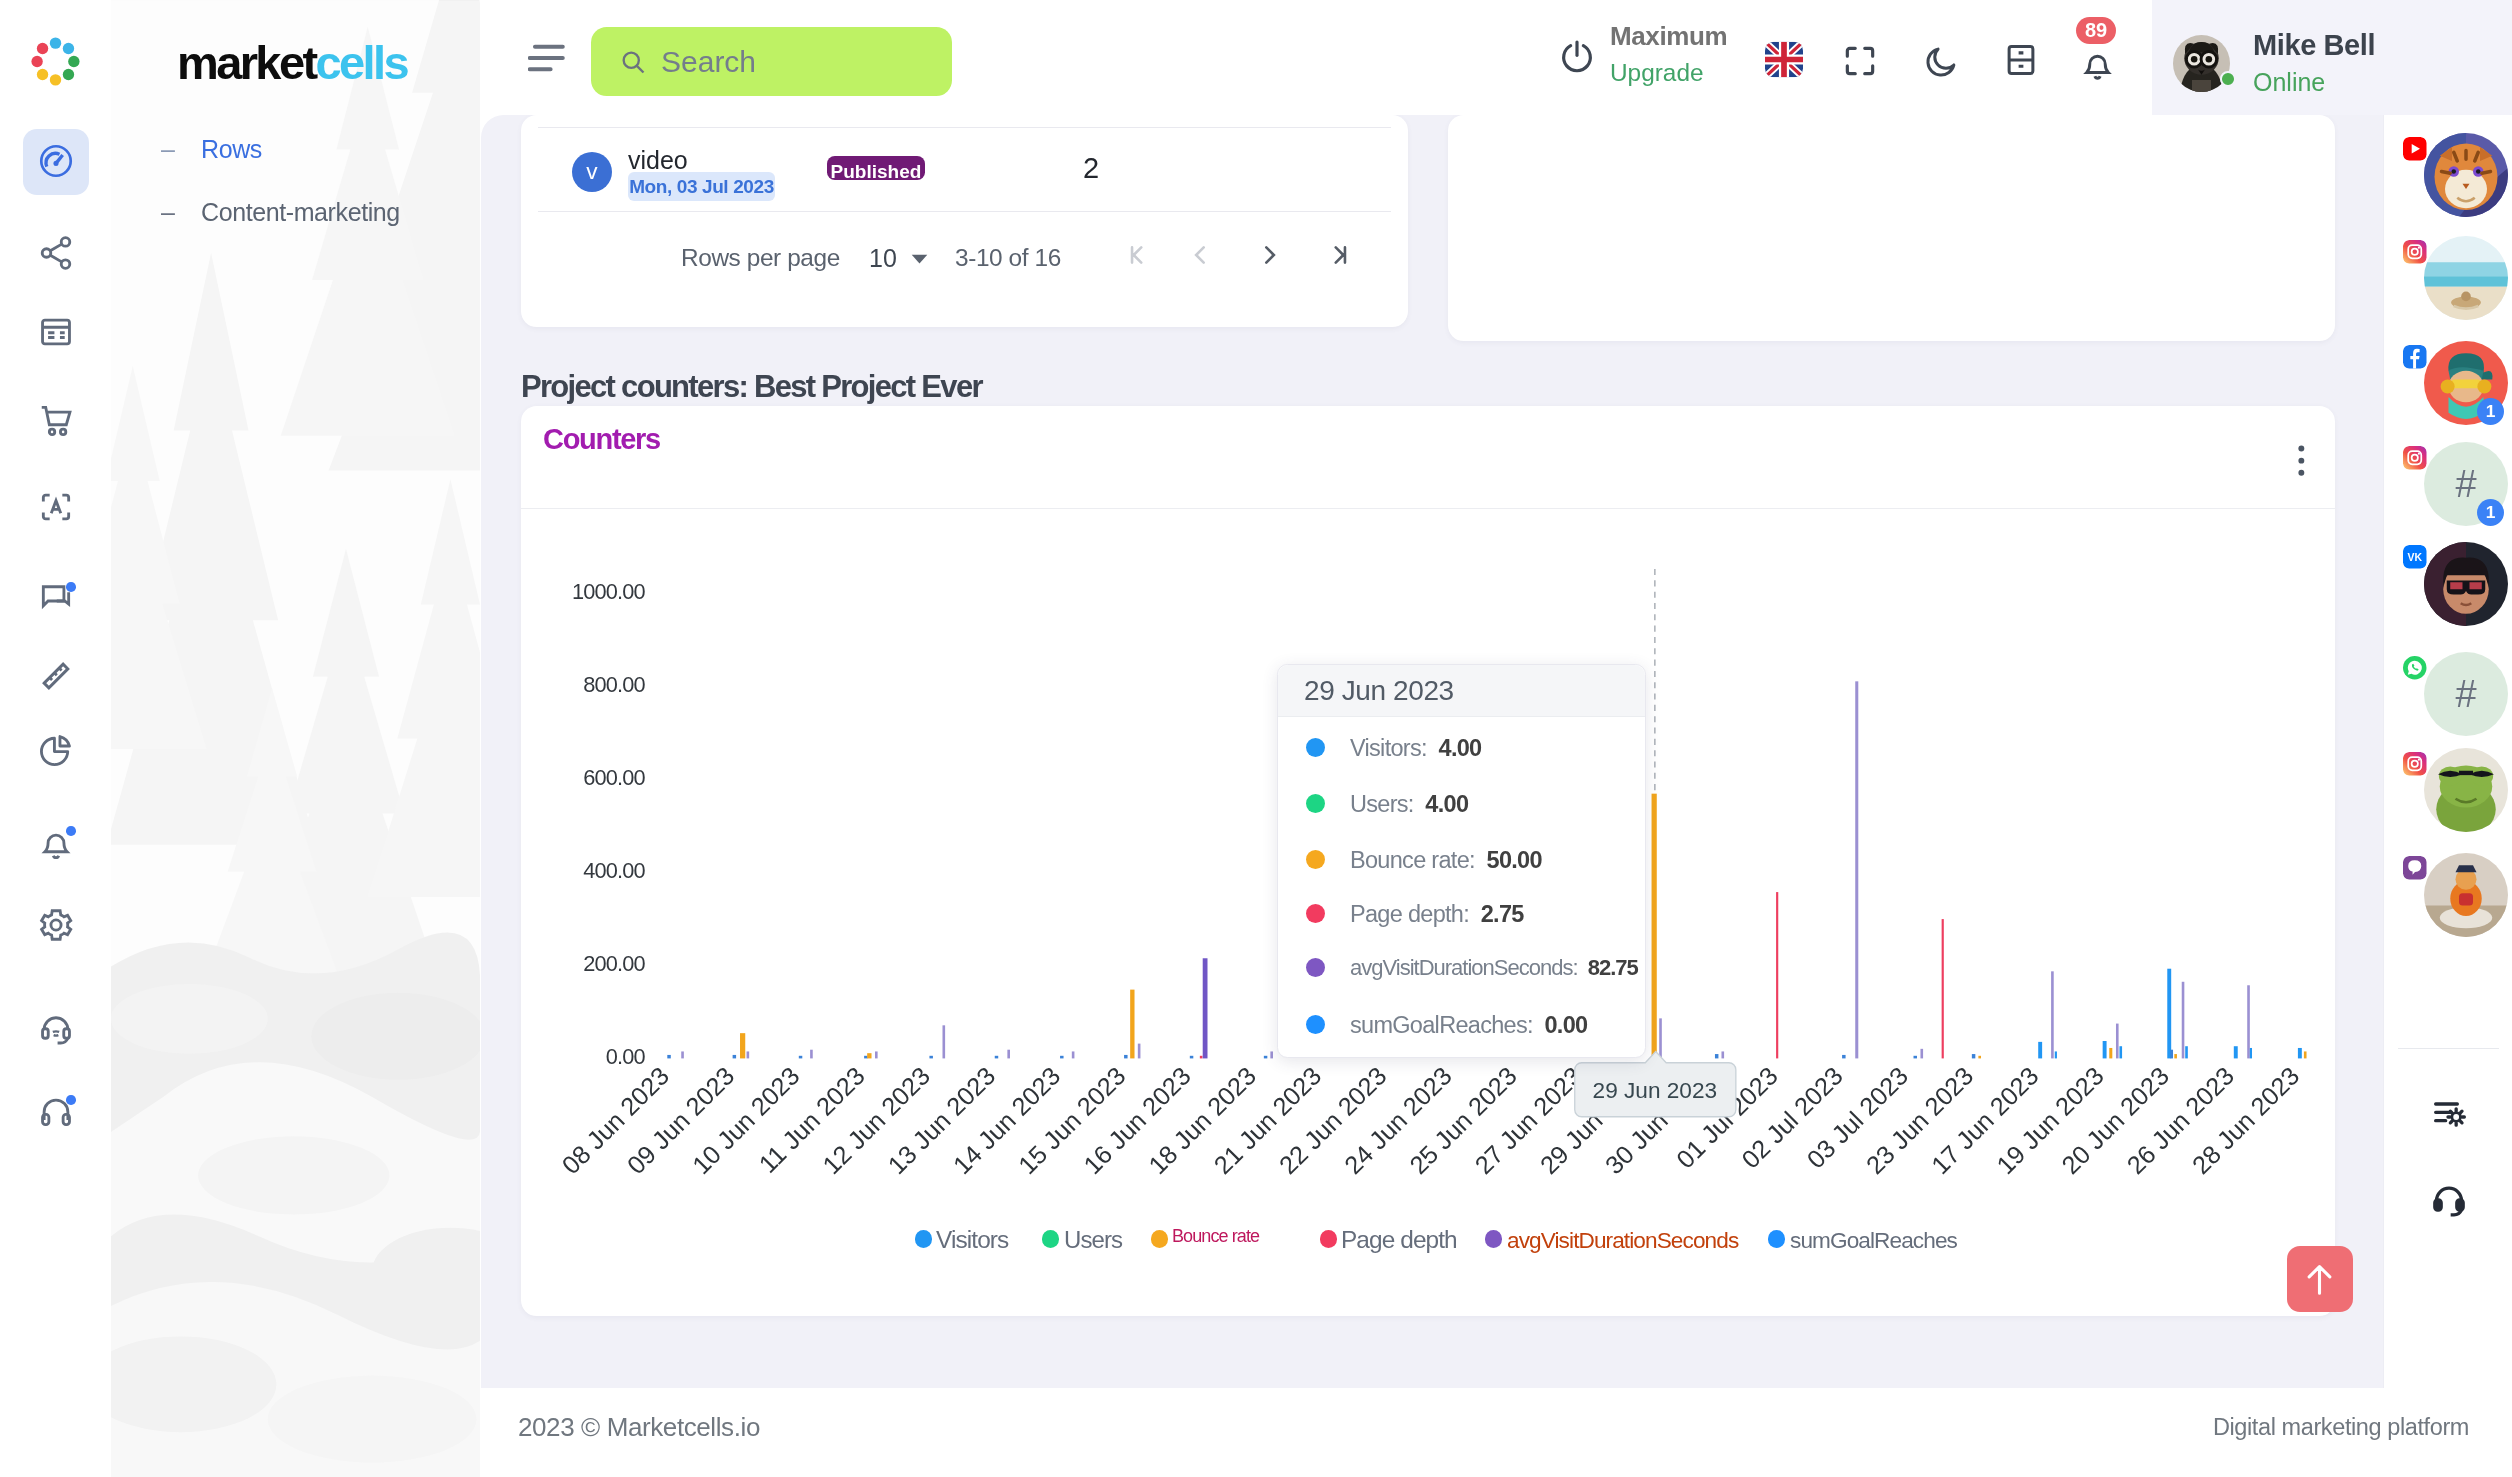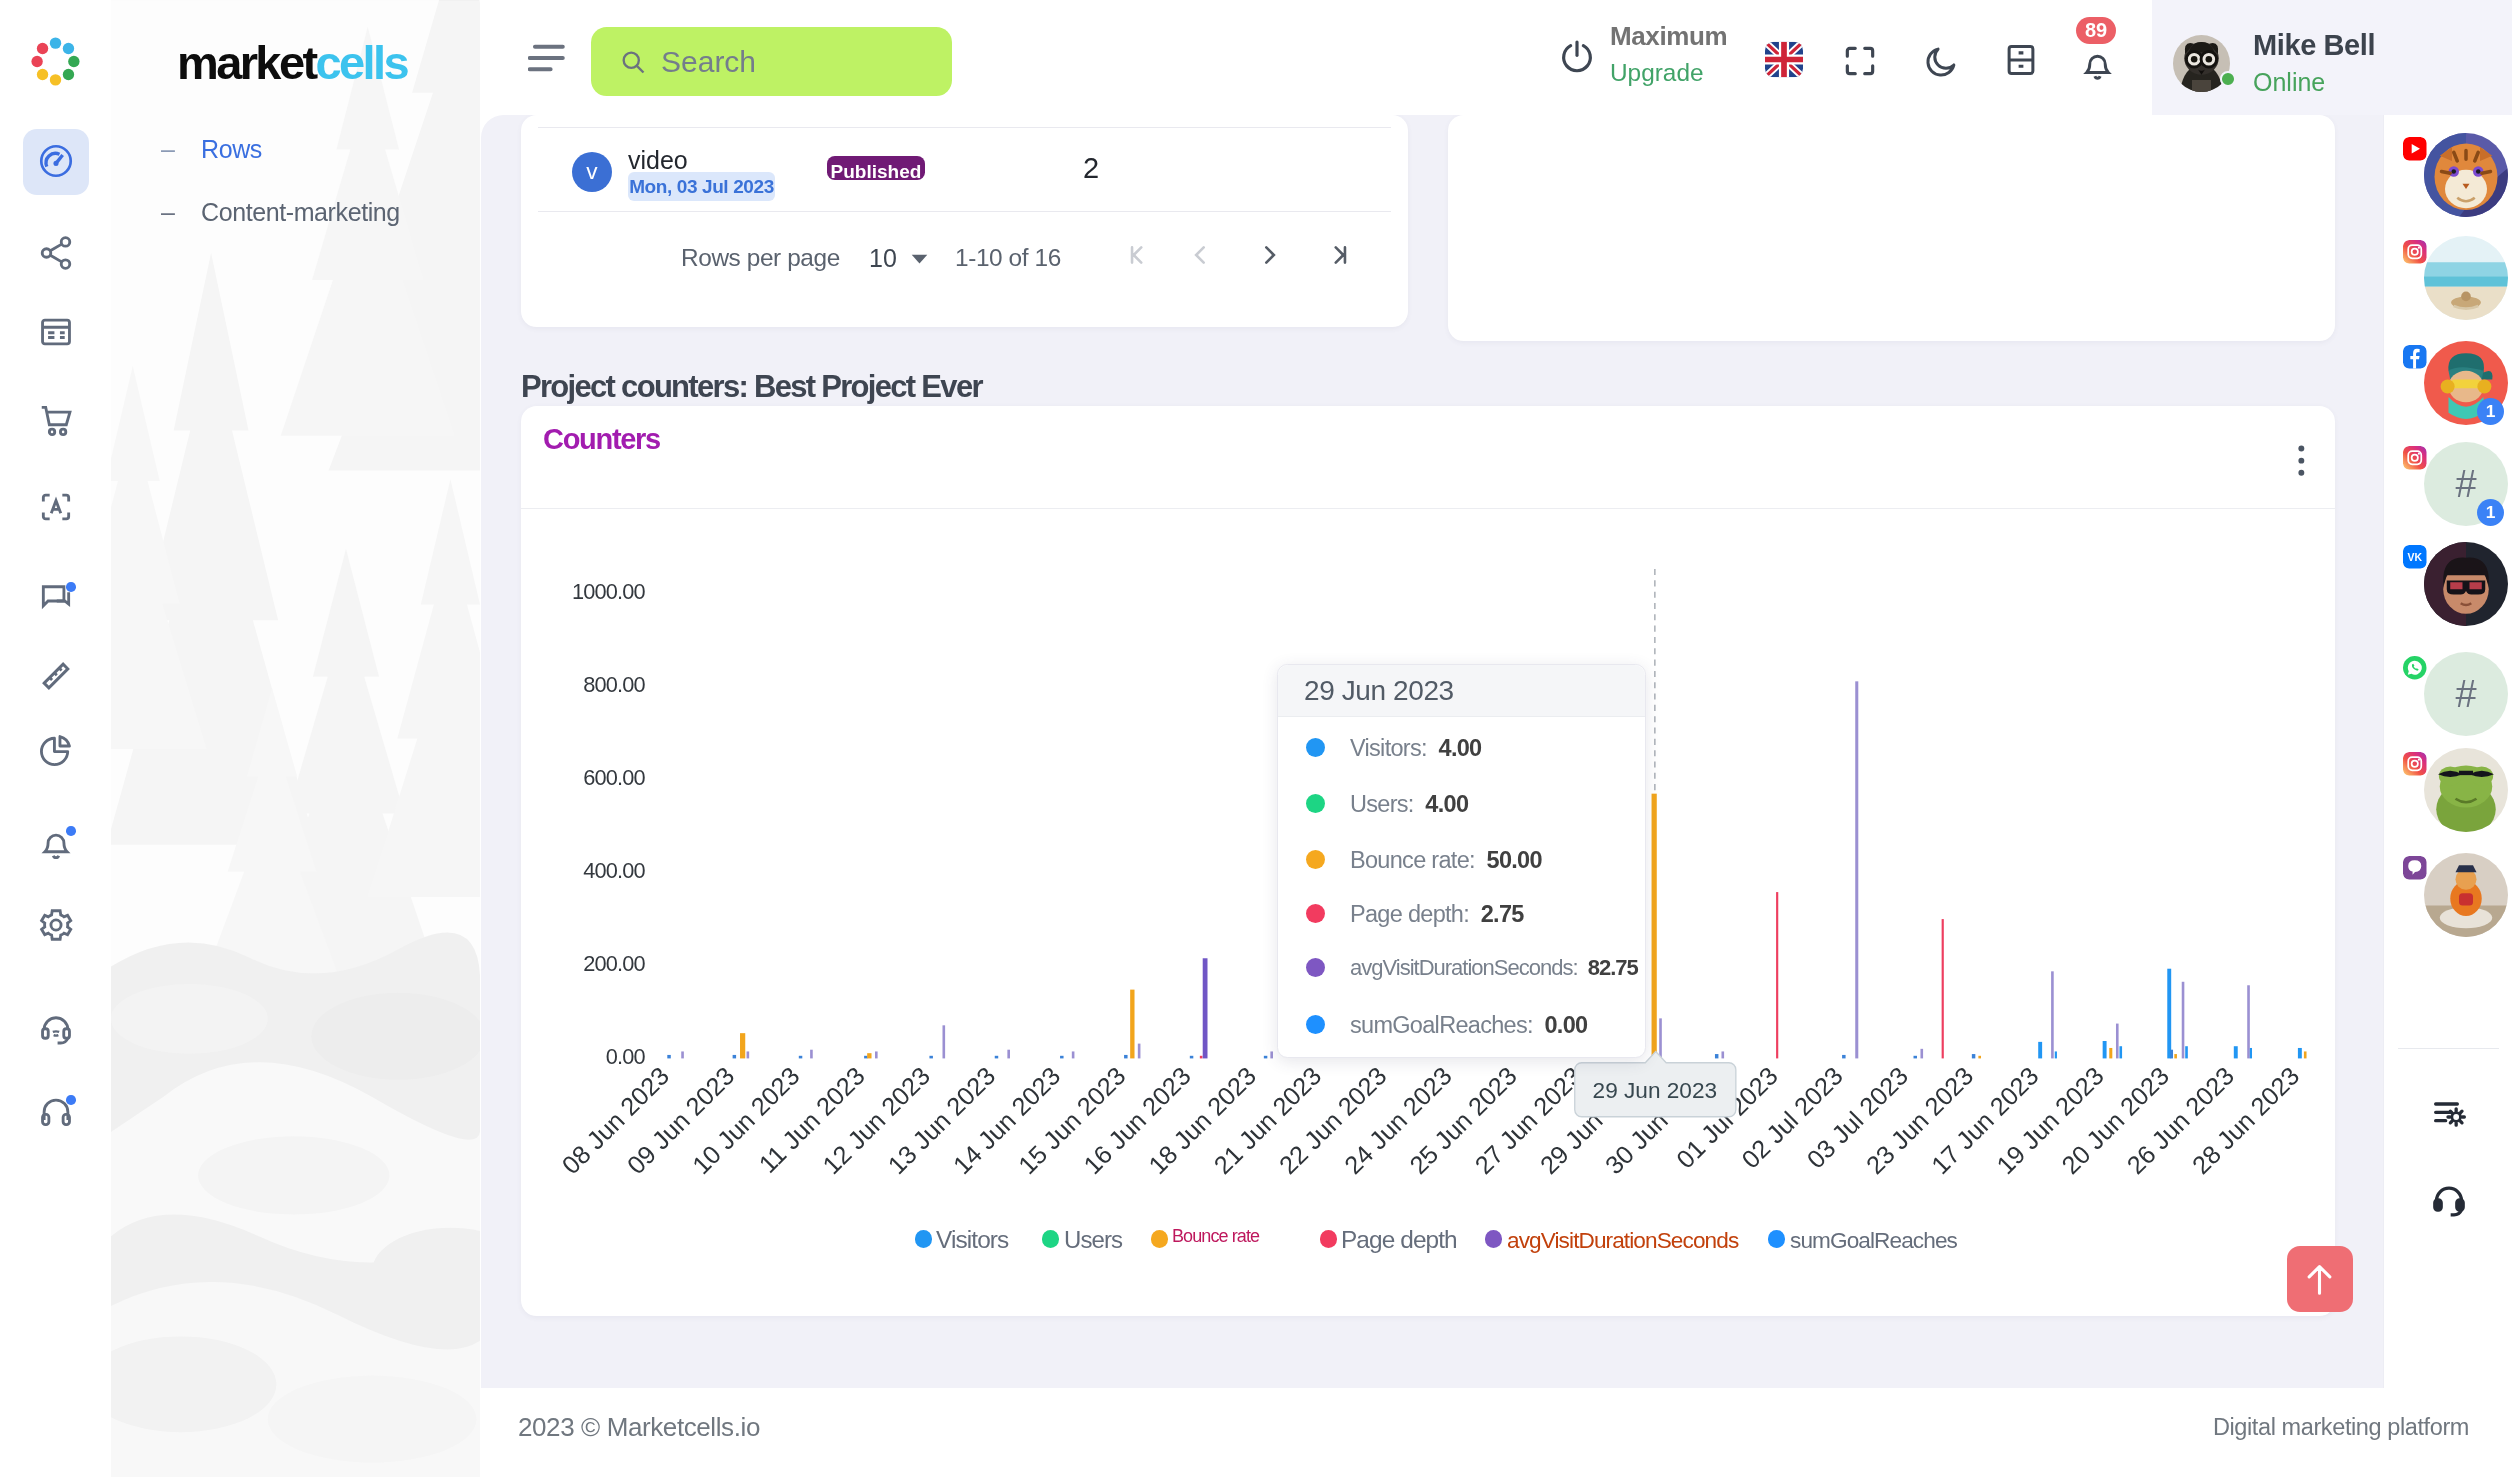--- a/index.html
+++ b/index.html
@@ -65,21 +65,21 @@
       <div class="abs" style="left:107px;top:31px;font-size:25px;color:#23272e">video</div>
       <div class="abs" style="left:107px;top:57px;width:147px;height:29px;background:#dbe7fb;border-radius:6.1px;color:#3a72d8;font-size:19px;font-weight:bold;white-space:nowrap;text-align:center;line-height:29px;letter-spacing:-0.4px">Mon, 03 Jul 2023</div>
       <div class="abs" style="left:306px;top:41px;width:98px;height:24px;background:#701a75;border-radius:7.8px;color:#fff;font-size:19px;font-weight:bold;text-align:center;line-height:32px">Published</div>
       <div class="abs" style="left:562px;top:37px;font-size:29px;color:#23272e">2</div>
       <div class="abs" style="left:17.4px;top:96px;width:853px;height:0.9px;background:#e9e9ef"></div>
       <div class="abs" style="left:160px;top:129px;font-size:24.4px;letter-spacing:-0.4px;color:#5a626e">Rows per page</div>
       <div class="abs" style="left:348px;top:129px;font-size:25px;color:#3e4651">10</div>
       <svg class="abs" style="left:389px;top:138px" width="19" height="12.2" viewBox="0 0 22 14">
           <path d="M2 2 L11 12 L20 2 Z" fill="#5a626e"></path>
         </svg>
-      <div class="abs" style="left:434px;top:129px;font-size:24.4px;letter-spacing:-0.4px;color:#5a626e">1-10 of 16</div>
+      <div class="abs" style="left:434px;top:129px;font-size:24.4px;letter-spacing:-0.4px;color:#5a626e">3-10 of 16</div>
       <svg class="abs" style="left:604px;top:127px" width="26" height="26" viewBox="0 0 24 24" fill="none" stroke="#c9ccd2" stroke-width="2.4" stroke-linecap="round">
           <path d="M15 5 L8 12 L15 19 M6.5 5 V19"></path>
         </svg>
       <svg class="abs" style="left:667px;top:127px" width="26" height="26" viewBox="0 0 24 24" fill="none" stroke="#c9ccd2" stroke-width="2.4" stroke-linecap="round">
           <path d="M14.5 5 L7.5 12 L14.5 19"></path>
         </svg>
       <svg class="abs" style="left:735px;top:127px" width="26" height="26" viewBox="0 0 24 24" fill="none" stroke="#555c66" stroke-width="2.4" stroke-linecap="round">
           <path d="M9.5 5 L16.5 12 L9.5 19"></path>
         </svg>
       <svg class="abs" style="left:805px;top:127px" width="26" height="26" viewBox="0 0 24 24" fill="none" stroke="#555c66" stroke-width="2.4" stroke-linecap="round">

